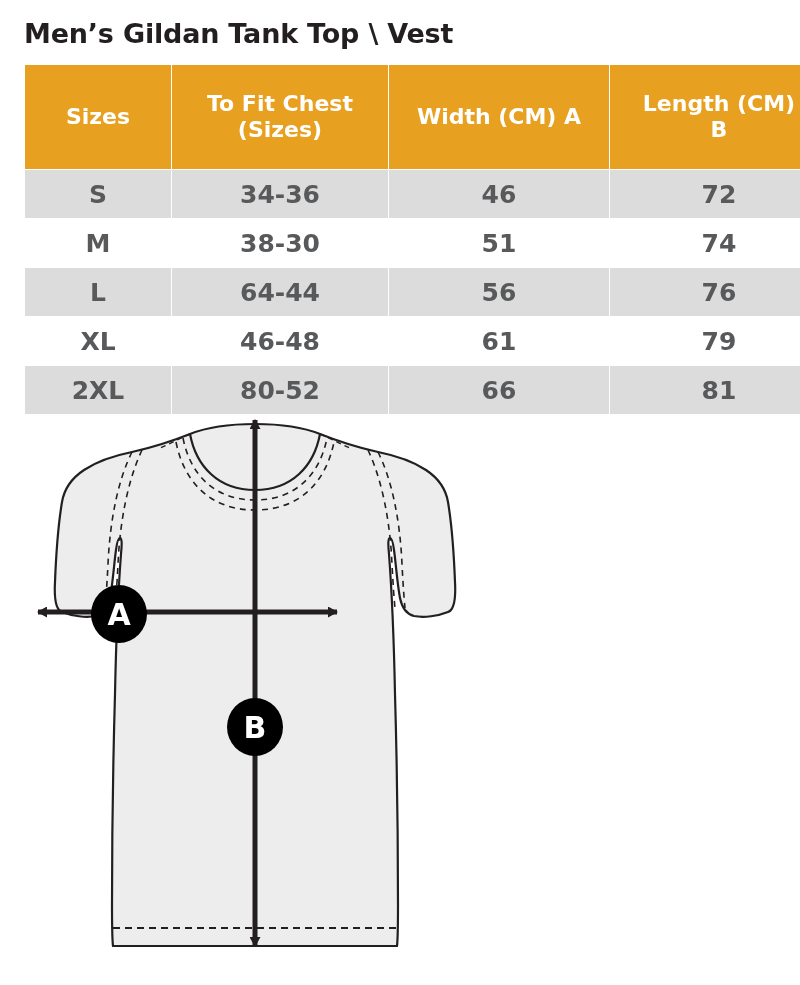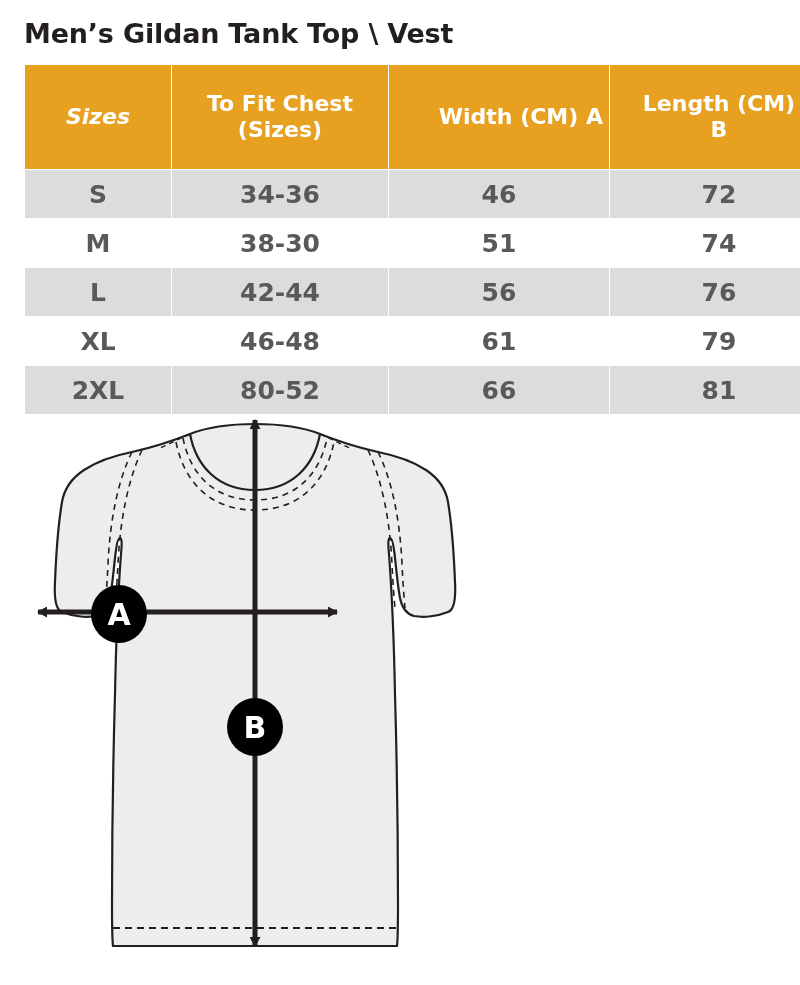--- a/index.html
+++ b/index.html
@@ -44,28 +44,26 @@
     font-size: 22px;
     font-weight: 700;
     height: 96px;
     padding: 4px 6px;
     border: 1px solid #ffffff;
     vertical-align: middle;
     line-height: 1.18;
   }
   table.size-chart th.sizes-head {
     width: 134px;
-    font-style: italic;
   }
   table.size-chart th.chest-head {
     width: 204px;
   }
   table.size-chart th.width-head {
     width: 208px;
-    text-align: right;
   }
   table.size-chart th.length-head {
     width: 206px;
   }
   table.size-chart td {
     font-size: 25px;
     font-weight: 700;
     color: #58595b;
     text-align: center;
     height: 48px;
@@ -126,21 +124,21 @@
         <td>72</td>
       </tr>
       <tr class="even">
         <td>M</td>
         <td>38-30</td>
         <td>51</td>
         <td>74</td>
       </tr>
       <tr class="odd">
         <td>L</td>
-        <td>42-44</td>
+        <td>64-44</td>
         <td>56</td>
         <td>76</td>
       </tr>
       <tr class="even">
         <td>XL</td>
         <td>46-48</td>
         <td>61</td>
         <td>79</td>
       </tr>
       <tr class="odd">

